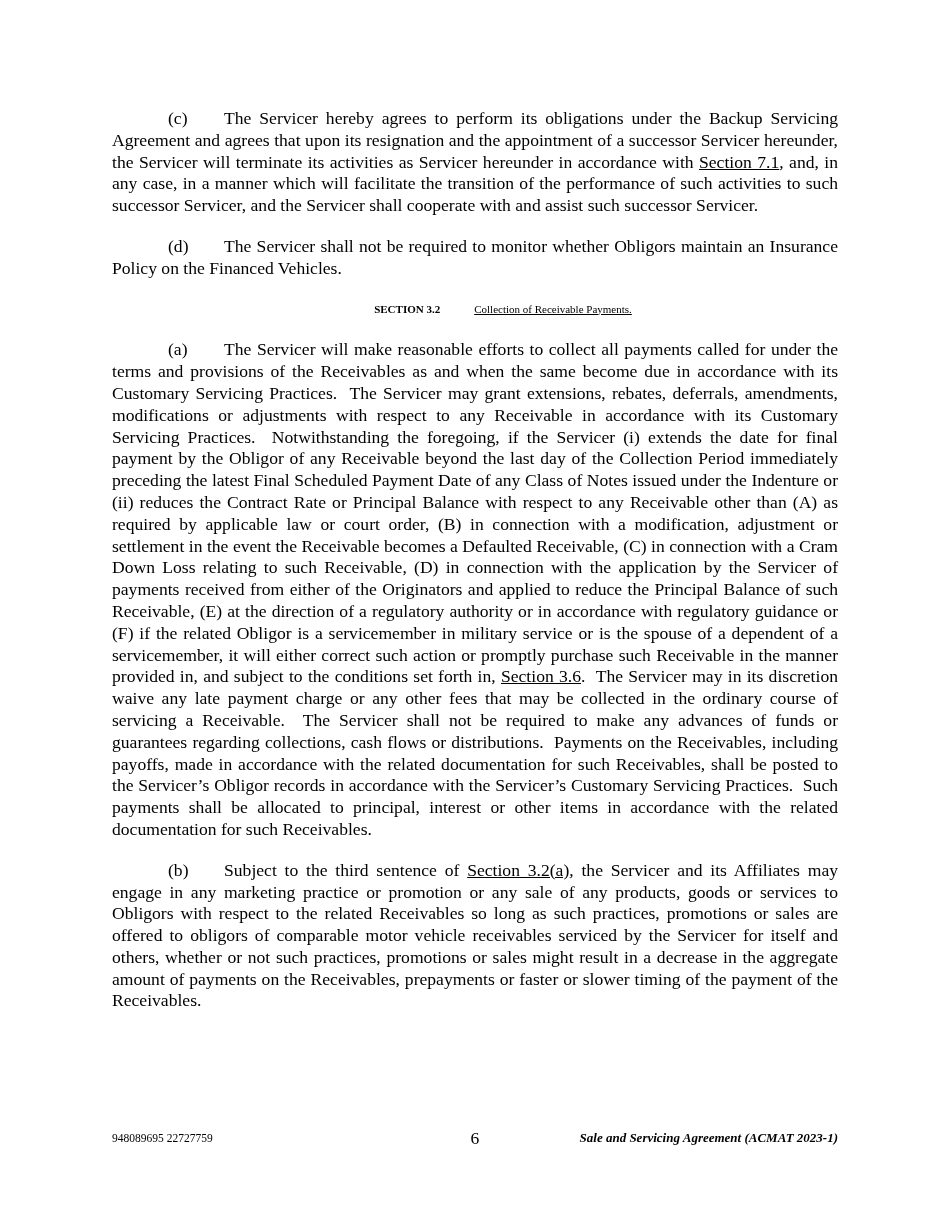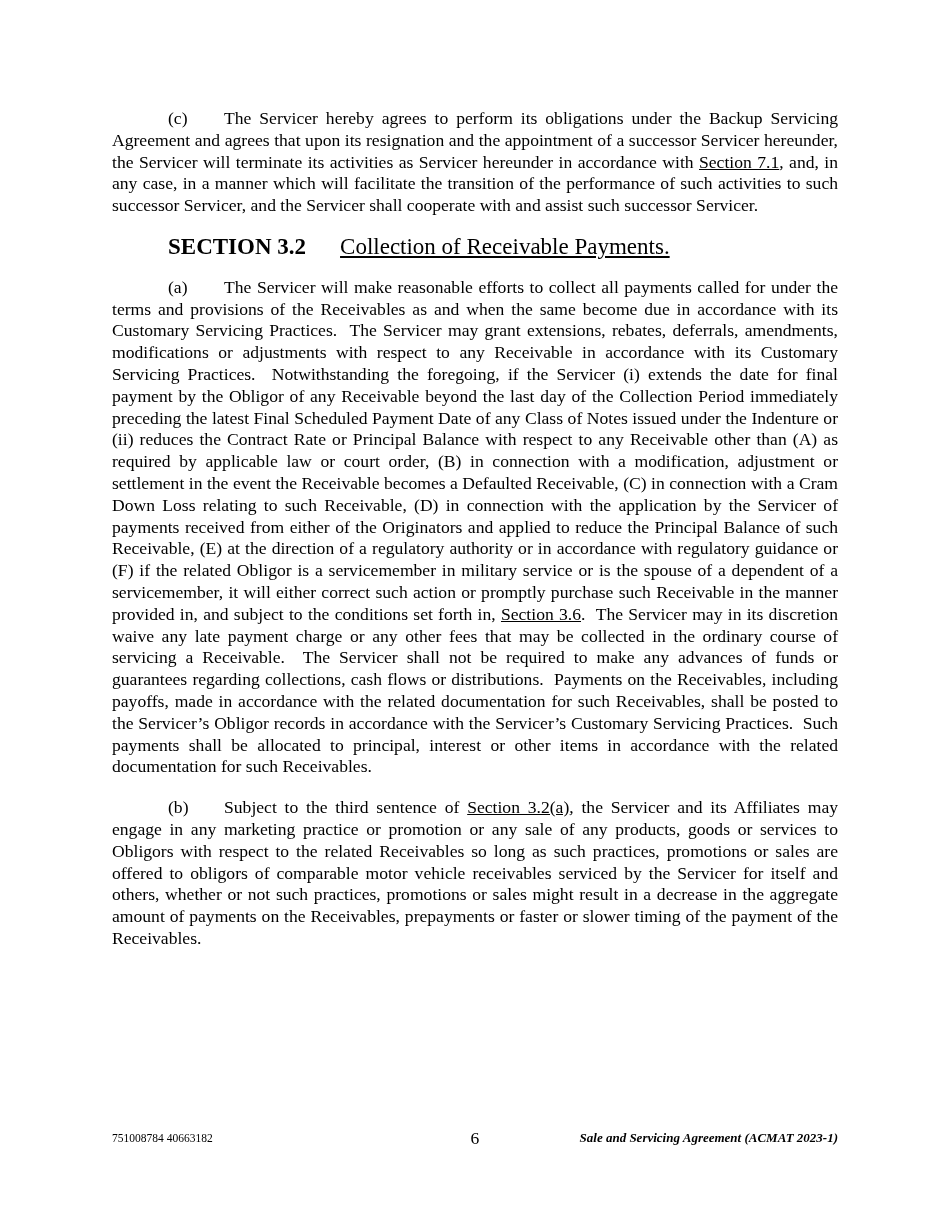--- a/index.html
+++ b/index.html
@@ -39,23 +39,24 @@
     text-indent: 0;
   }
   .indent {
     text-indent: 56px;
   }
   .u {
     text-decoration: underline;
   }
   .section-head {
     margin: 0 0 19px 0;
-    font-size: 23px;
+    font-size: 11px;
     line-height: 21.8px;
     text-indent: 56px;
+    text-align: center;
   }
   .section-head .num {
     font-weight: bold;
   }
   .section-head .title {
     text-decoration: underline;
     margin-left: 34px;
   }
   .footer {
     position: absolute;
@@ -93,35 +94,38 @@
 <body>
 
 <div class="page">
 
   <div class="content">
 
     <p class="indent">
       <span class="lead">(c)</span><span>The Servicer hereby agrees to perform its obligations under the Backup Servicing Agreement and agrees that upon its resignation and the appointment of a successor Servicer hereunder, the Servicer will terminate its activities as Servicer hereunder in accordance with <span class="u">Section 7.1</span>, and, in any case, in a manner which will facilitate the transition of the performance of such activities to such successor Servicer, and the Servicer shall cooperate with and assist such successor Servicer.</span>
     </p>
 
+    <p class="indent">
+      <span class="lead">(d)</span><span>The Servicer shall not be required to monitor whether Obligors maintain an Insurance Policy on the Financed Vehicles.</span>
+    </p>
 
     <div class="section-head">
       <span class="num">SECTION 3.2</span><span class="title">Collection of Receivable Payments.</span>
     </div>
 
     <p class="indent">
       <span class="lead">(a)</span><span>The Servicer will make reasonable efforts to collect all payments called for under the terms and provisions of the Receivables as and when the same become due in accordance with its Customary Servicing Practices.&nbsp; The Servicer may grant extensions, rebates, deferrals, amendments, modifications or adjustments with respect to any Receivable in accordance with its Customary Servicing Practices.&nbsp; Notwithstanding the foregoing, if the Servicer (i) extends the date for final payment by the Obligor of any Receivable beyond the last day of the Collection Period immediately preceding the latest Final Scheduled Payment Date of any Class of Notes issued under the Indenture or (ii) reduces the Contract Rate or Principal Balance with respect to any Receivable other than (A) as required by applicable law or court order, (B) in connection with a modification, adjustment or settlement in the event the Receivable becomes a Defaulted Receivable, (C) in connection with a Cram Down Loss relating to such Receivable, (D) in connection with the application by the Servicer of payments received from either of the Originators and applied to reduce the Principal Balance of such Receivable, (E) at the direction of a regulatory authority or in accordance with regulatory guidance or (F) if the related Obligor is a servicemember in military service or is the spouse of a dependent of a servicemember, it will either correct such action or promptly purchase such Receivable in the manner provided in, and subject to the conditions set forth in, <span class="u">Section 3.6</span>.&nbsp; The Servicer may in its discretion waive any late payment charge or any other fees that may be collected in the ordinary course of servicing a Receivable.&nbsp; The Servicer shall not be required to make any advances of funds or guarantees regarding collections, cash flows or distributions.&nbsp; Payments on the Receivables, including payoffs, made in accordance with the related documentation for such Receivables, shall be posted to the Servicer’s Obligor records in accordance with the Servicer’s Customary Servicing Practices.&nbsp; Such payments shall be allocated to principal, interest or other items in accordance with the related documentation for such Receivables.</span>
     </p>
 
     <p class="indent">
       <span class="lead">(b)</span><span>Subject to the third sentence of <span class="u">Section 3.2(a)</span>, the Servicer and its Affiliates may engage in any marketing practice or promotion or any sale of any products, goods or services to Obligors with respect to the related Receivables so long as such practices, promotions or sales are offered to obligors of comparable motor vehicle receivables serviced by the Servicer for itself and others, whether or not such practices, promotions or sales might result in a decrease in the aggregate amount of payments on the Receivables, prepayments or faster or slower timing of the payment of the Receivables.</span>
     </p>
 
 
   </div>
 
   <div class="footer">
-    <span class="footer-left">751008784 40663182</span>
+    <span class="footer-left">948089695 22727759</span>
     <span class="footer-center">6</span>
     <span class="footer-right">Sale and Servicing Agreement (ACMAT 2023-1)</span>
   </div>
 
 </div>
 
 </body></html>

